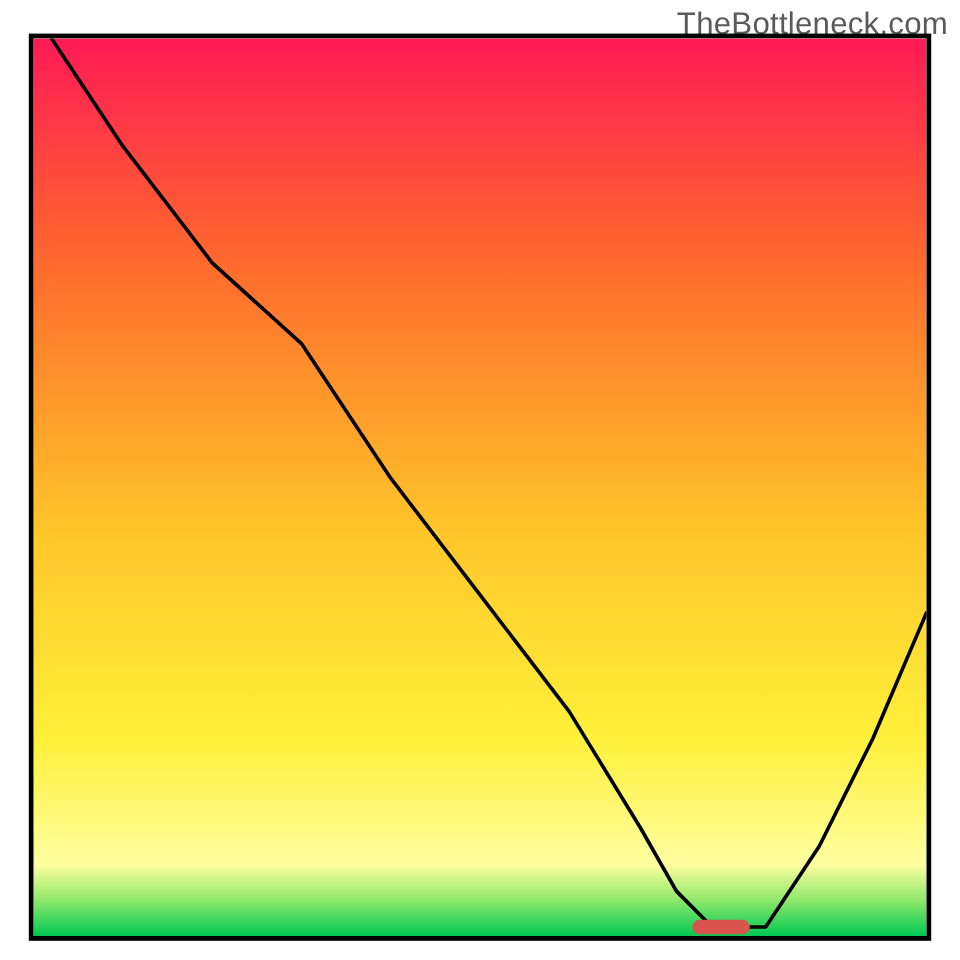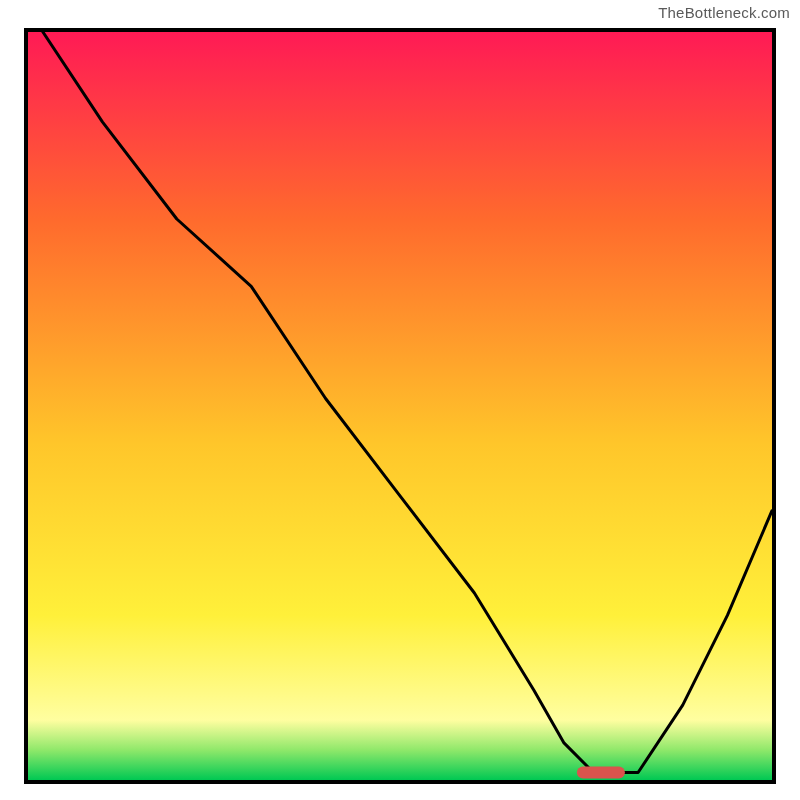--- a/index.html
+++ b/index.html
@@ -14,21 +14,21 @@
   .frame {
     position: relative;
     width: 800px;
     height: 800px;
   }
   .watermark {
     position: absolute;
     top: 4px;
     right: 10px;
     color: #5a5a5a;
-    font-size: 15px;
+    font-size: 26px;
     font-weight: 500;
     letter-spacing: 0.2px;
     user-select: none;
   }
   .plot-frame {
     position: absolute;
     left: 24px;
     top: 28px;
     width: 752px;
     height: 756px;

